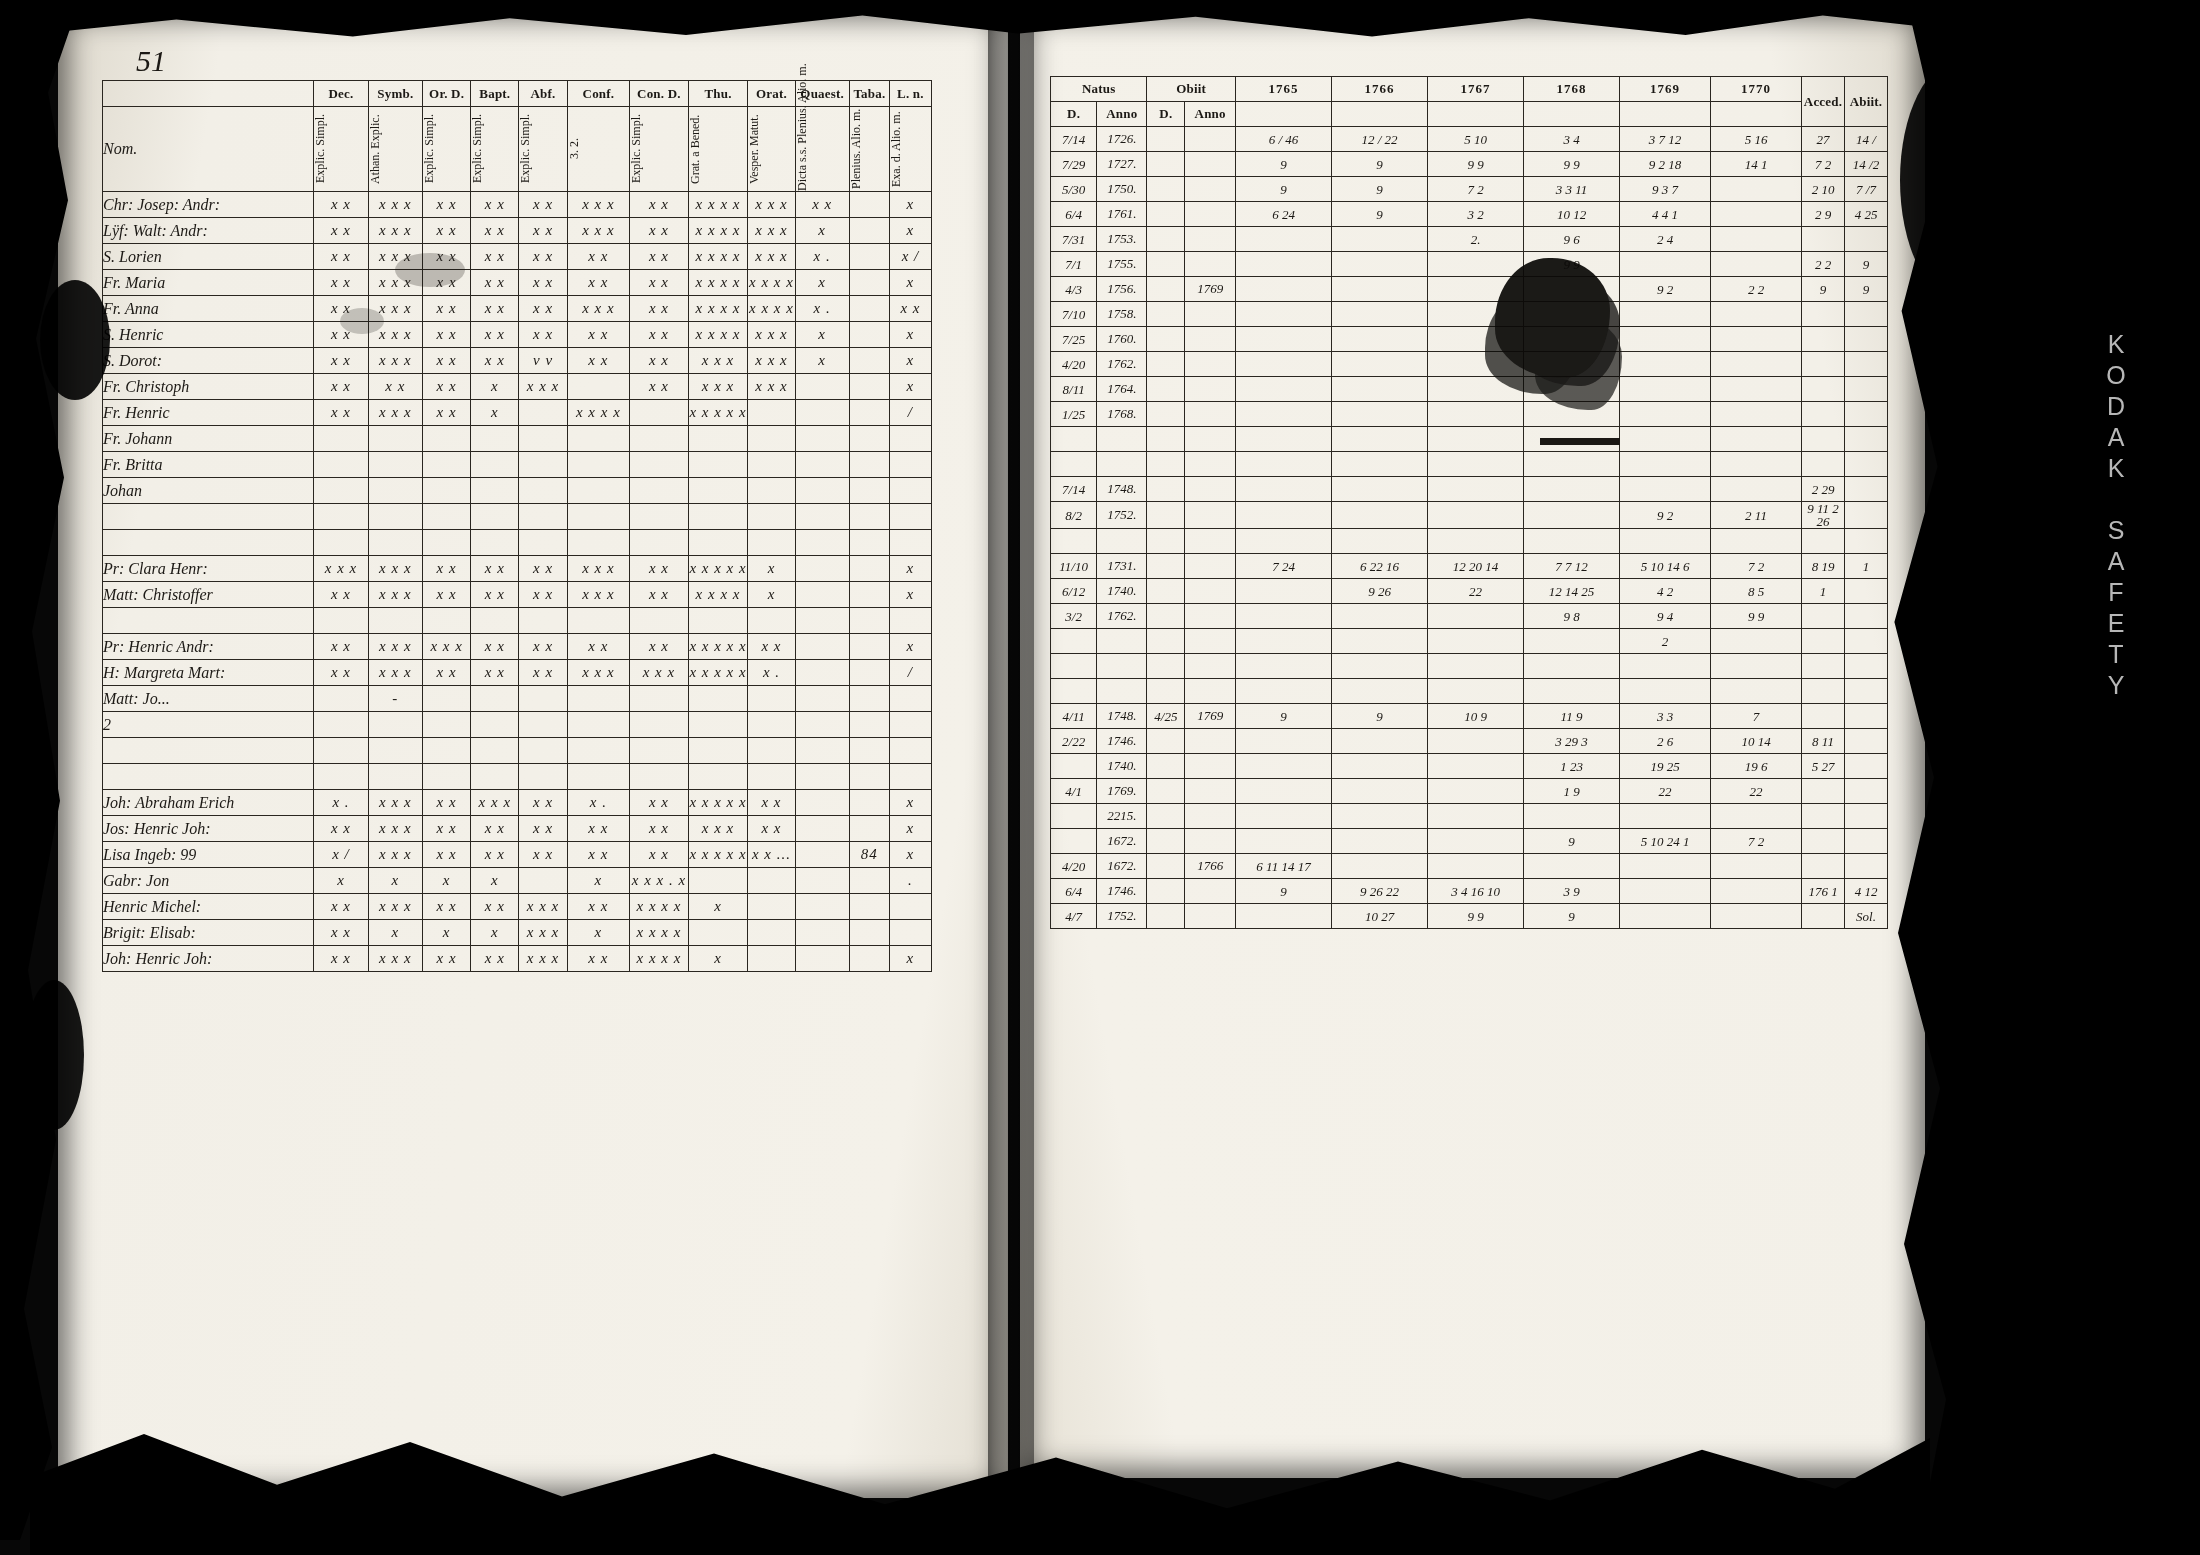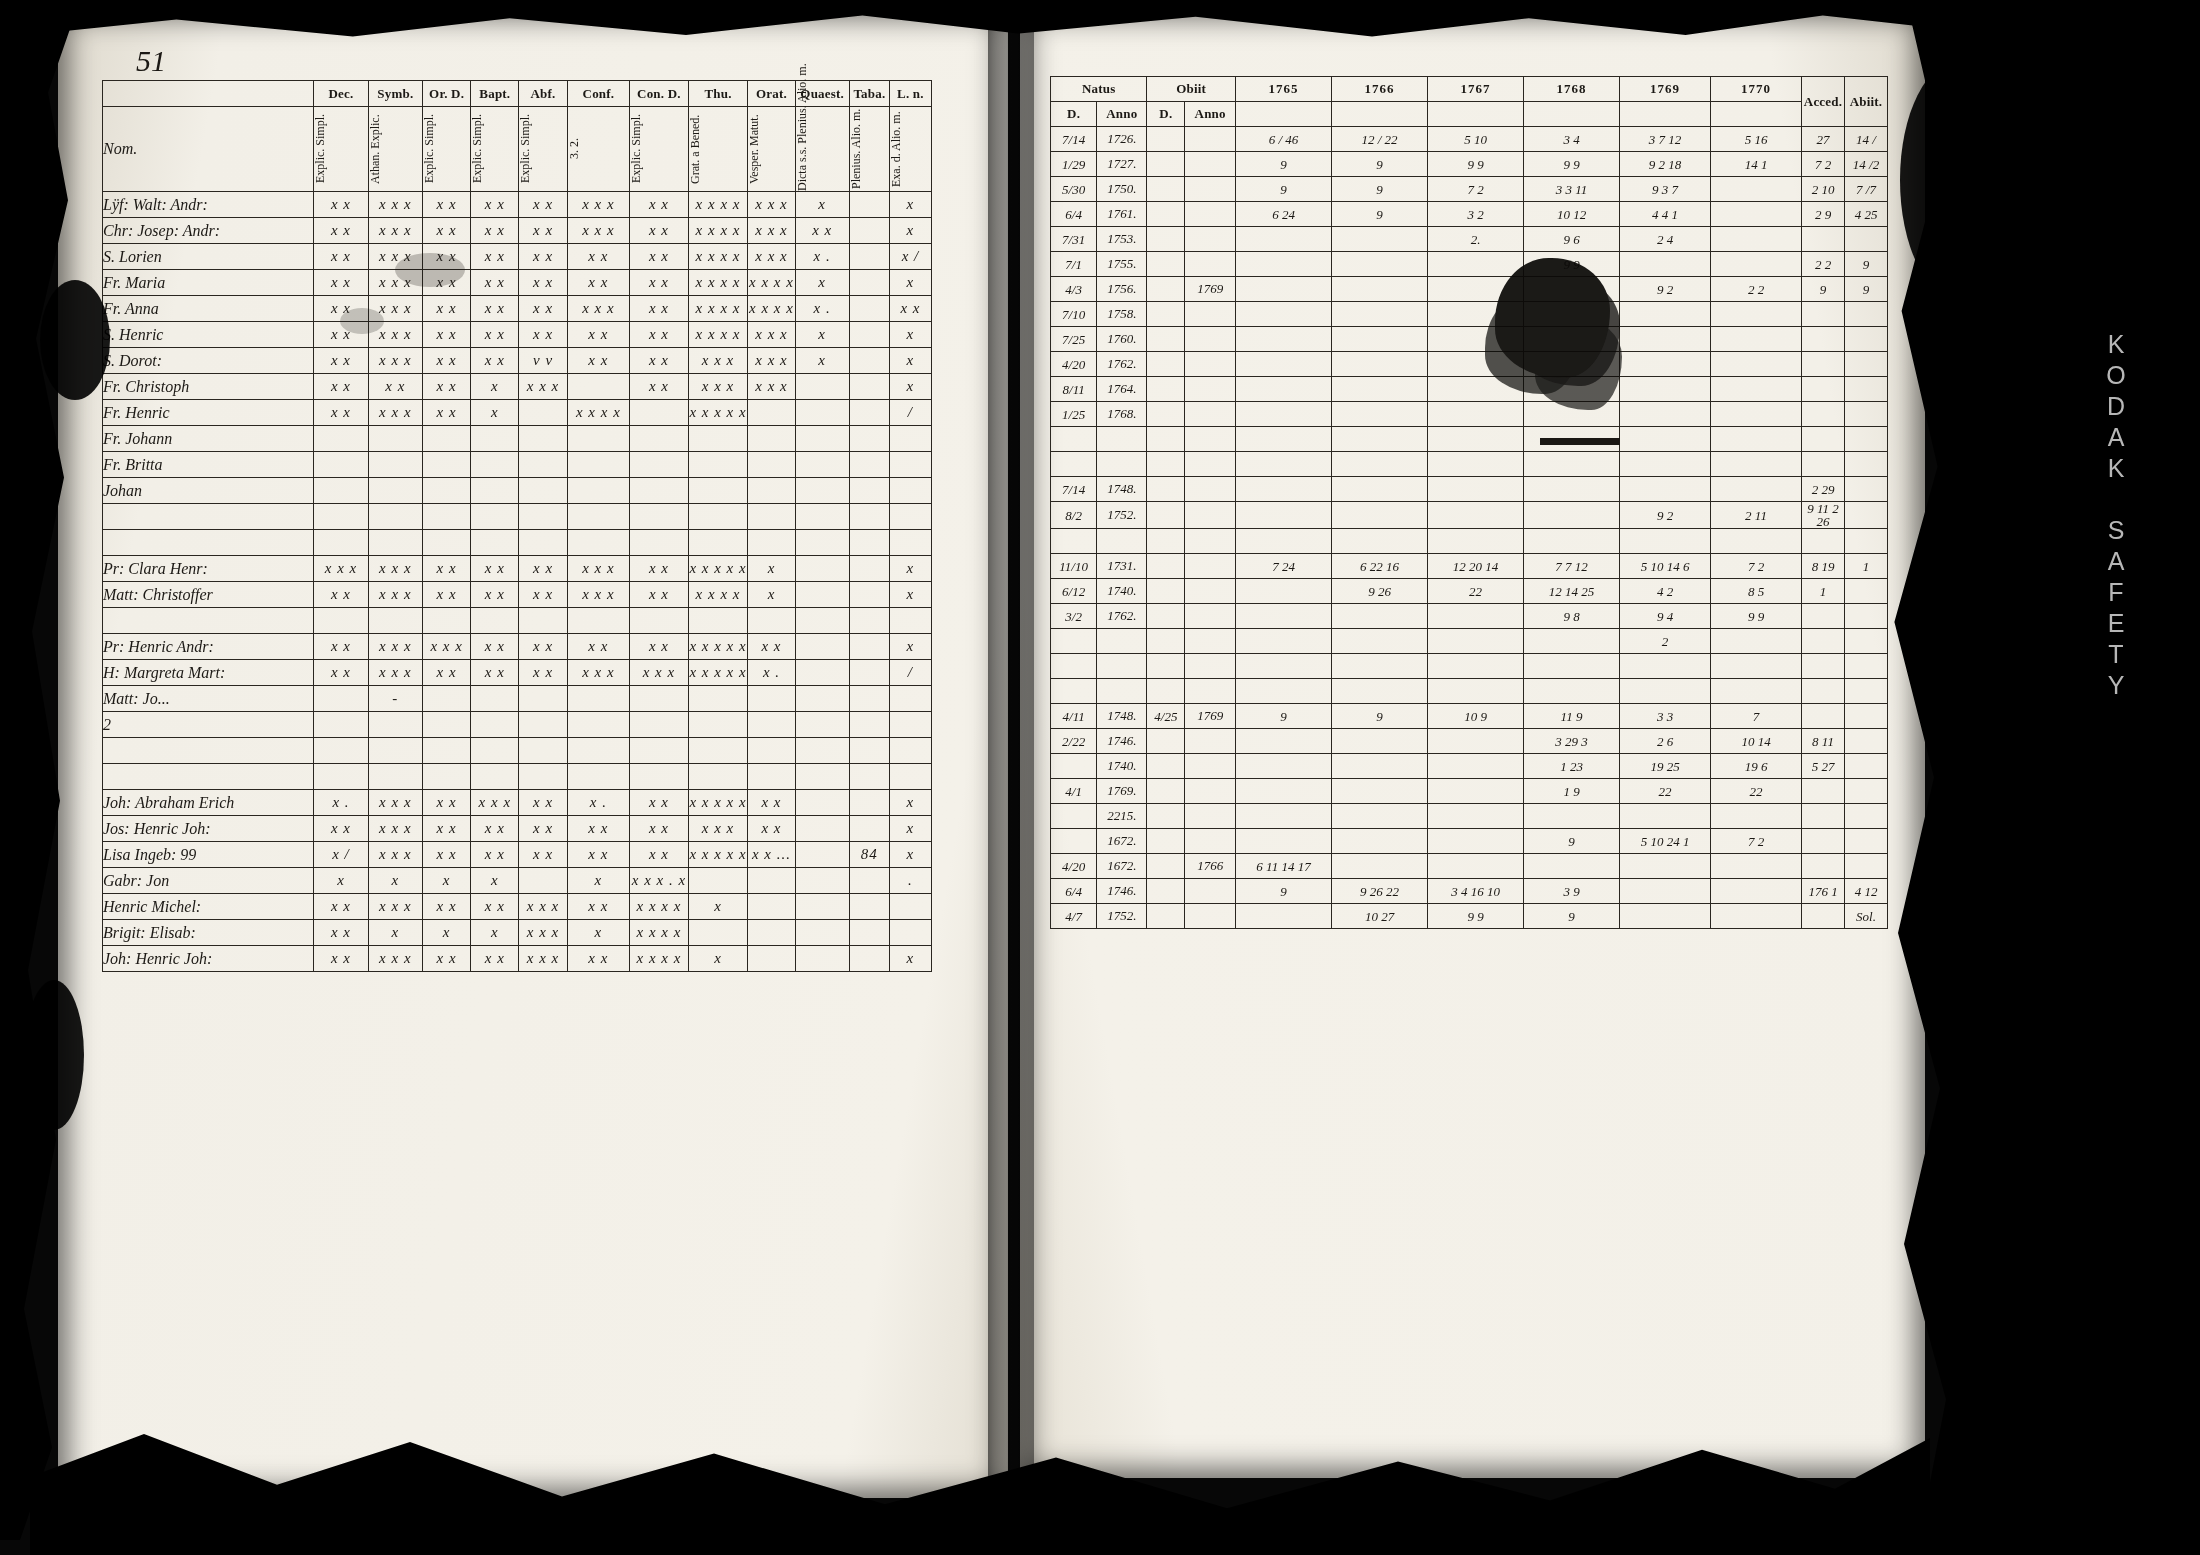--- a/index.html
+++ b/index.html
@@ -134,46 +134,46 @@
           <td>
               <div class="vert">Plenius. Alio. m.</div>
             </td>
           <td>
               <div class="vert">Exa. d. Alio. m.</div>
             </td>
         </tr>
       </thead>
       <tbody id="leftBody">
           <tr>
+            <td class="cellname hand">Chr: Josep: Andr:</td>
+            <td class="marks hand">x x</td>
+            <td class="marks hand">x x x</td>
+            <td class="marks hand">x x</td>
+            <td class="marks hand">x x</td>
+            <td class="marks hand">x x</td>
+            <td class="marks hand">x x x</td>
+            <td class="marks hand">x x</td>
+            <td class="marks hand">x x x x</td>
+            <td class="marks hand">x x x</td>
+            <td class="marks hand">x x</td>
+            <td class="marks hand"></td>
+            <td class="marks hand">x</td>
+          </tr>
+          <tr>
             <td class="cellname hand">Lÿf: Walt: Andr:</td>
             <td class="marks hand">x x</td>
             <td class="marks hand">x x x</td>
             <td class="marks hand">x x</td>
             <td class="marks hand">x x</td>
             <td class="marks hand">x x</td>
             <td class="marks hand">x x x</td>
             <td class="marks hand">x x</td>
             <td class="marks hand">x x x x</td>
             <td class="marks hand">x x x</td>
             <td class="marks hand">x</td>
-            <td class="marks hand"></td>
-            <td class="marks hand">x</td>
-          </tr>
-          <tr>
-            <td class="cellname hand">Chr: Josep: Andr:</td>
-            <td class="marks hand">x x</td>
-            <td class="marks hand">x x x</td>
-            <td class="marks hand">x x</td>
-            <td class="marks hand">x x</td>
-            <td class="marks hand">x x</td>
-            <td class="marks hand">x x x</td>
-            <td class="marks hand">x x</td>
-            <td class="marks hand">x x x x</td>
-            <td class="marks hand">x x x</td>
-            <td class="marks hand">x x</td>
             <td class="marks hand"></td>
             <td class="marks hand">x</td>
           </tr>
           <tr>
             <td class="cellname hand">S. Lorien</td>
             <td class="marks hand">x x</td>
             <td class="marks hand">x x x</td>
             <td class="marks hand">x x</td>
             <td class="marks hand">x x</td>
             <td class="marks hand">x x</td>
@@ -629,21 +629,21 @@
             <td class="hand small">6 / 46</td>
             <td class="hand small">12 / 22</td>
             <td class="hand small">5 10</td>
             <td class="hand small">3 4</td>
             <td class="hand small">3 7 12</td>
             <td class="hand small">5 16</td>
             <td class="hand small">27</td>
             <td class="hand small">14 /</td>
           </tr>
           <tr>
-            <td class="hand small">1/29</td>
+            <td class="hand small">7/29</td>
             <td class="hand num">1727.</td>
             <td class="hand small"></td>
             <td class="hand num"></td>
             <td class="hand small">9</td>
             <td class="hand small">9</td>
             <td class="hand small">9 9</td>
             <td class="hand small">9 9</td>
             <td class="hand small">9 2 18</td>
             <td class="hand small">14 1</td>
             <td class="hand small">7 2</td>

